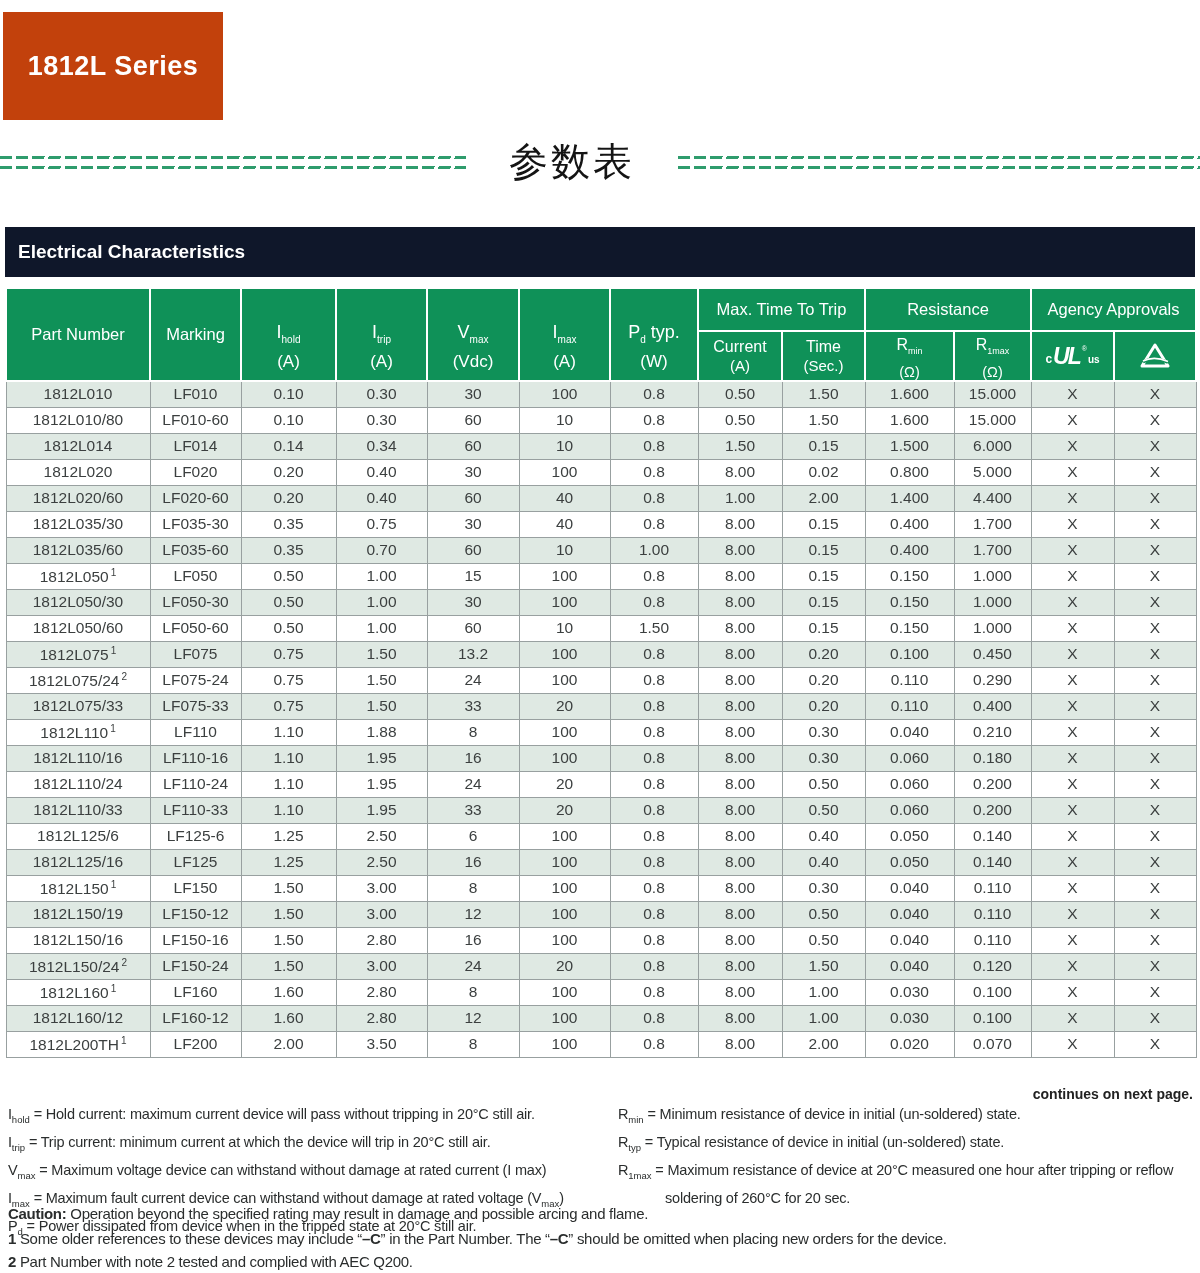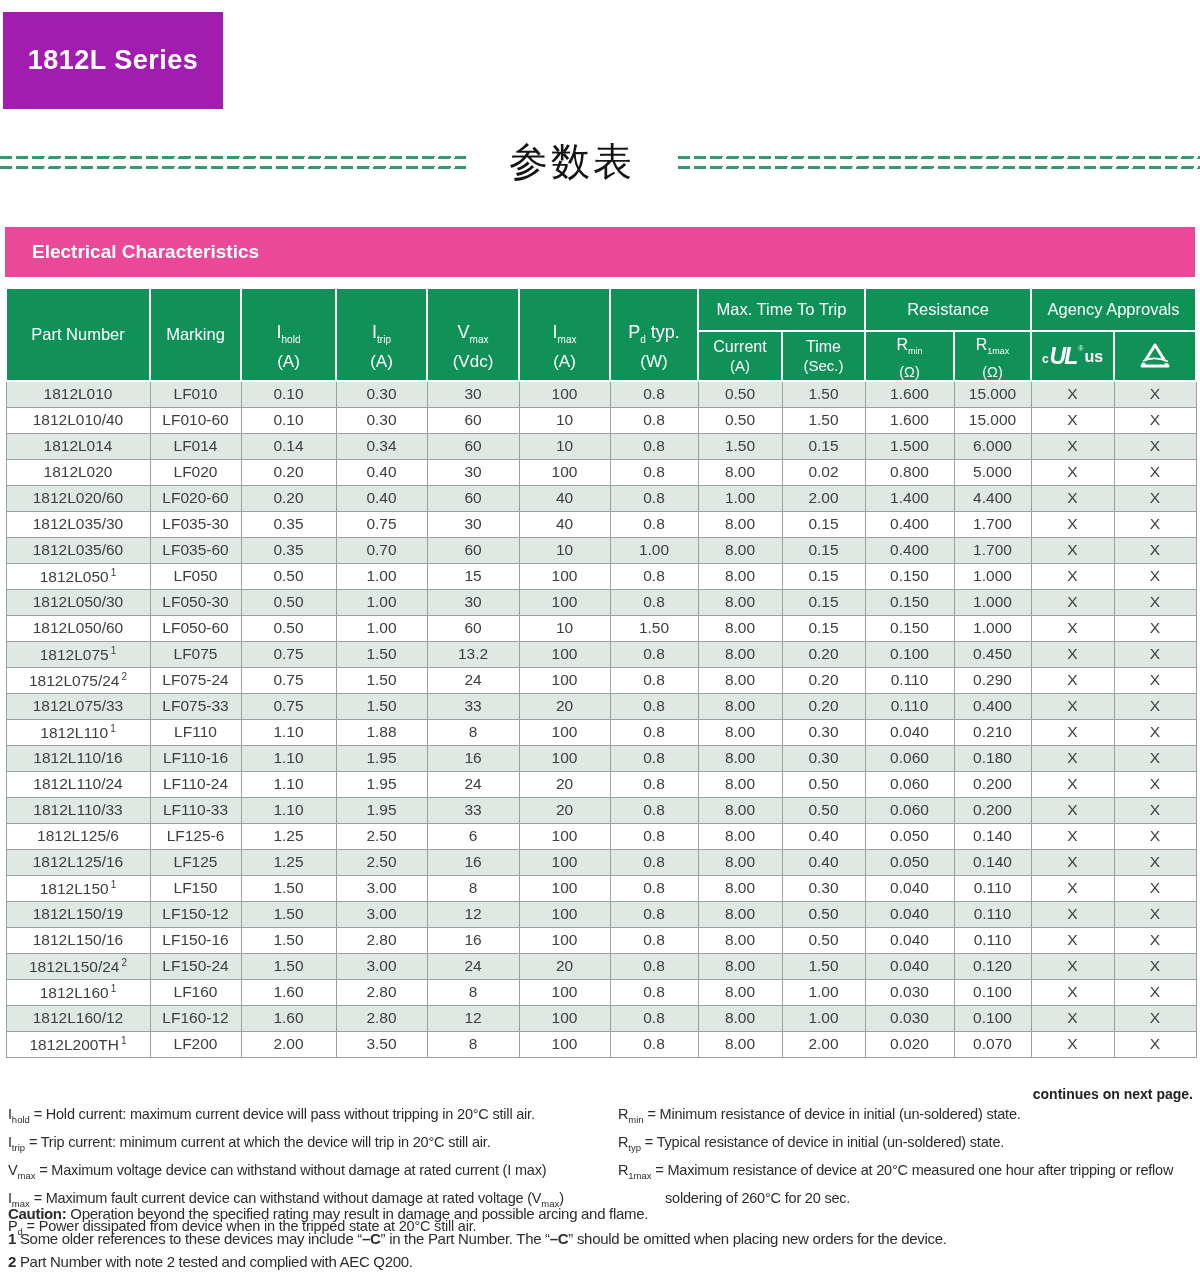--- a/index.html
+++ b/index.html
@@ -3,22 +3,22 @@
 <meta charset="utf-8">
 <style>
   * { margin:0; padding:0; box-sizing:border-box; }
   html,body { background:#ffffff; }
   body {
     width:1200px; height:1273px; position:relative; overflow:hidden;
     font-family:"Liberation Sans","DejaVu Sans",sans-serif; color:#3b3f3f;
   }
   
   .badge {
-    position:absolute; left:3px; top:12px; width:220px; height:97px;
-    background:#a21caf; color:#fff; display:flex; align-items:center; justify-content:center;
+    position:absolute; left:3px; top:12px; width:220px; height:108px;
+    background:#c2410c; color:#fff; display:flex; align-items:center; justify-content:center;
     font-size:27px; font-weight:bold; letter-spacing:0.5px;
   }
   
   .title-row {
     position:absolute; left:0; top:138px; width:1200px; height:48px;
     display:flex; align-items:center;
   }
   .dash {
     height:13px;
     background-image:
@@ -30,22 +30,22 @@
   }
   .dash-left { width:466px; }
   .dash-right { flex:1; }
   .page-title {
     font-family:"DejaVu Serif","Liberation Serif",serif;
     font-size:39px; color:#141414; margin:0 43px; white-space:nowrap; letter-spacing:3px;
   }
   
   .section-bar {
     position:absolute; left:5px; top:227px; width:1190px; height:50px;
-    background:#ec4899; color:#fff; font-size:19px; font-weight:bold;
-    line-height:50px; padding-left:27px;
+    background:#0f172a; color:#fff; font-size:19px; font-weight:bold;
+    line-height:50px; padding-left:13px;
   }
   
   .spec-table {
     position:absolute; left:5px; top:287px; width:1190px;
     border-collapse:collapse; table-layout:fixed;
   }
   .spec-table thead th {
     background:#0f9158; color:#fff; font-weight:normal;
     border:2px solid #ffffff; text-align:center; vertical-align:middle; padding:0;
   }
@@ -63,21 +63,21 @@
     border:1px solid #98a0a0; height:26px; text-align:center;
     font-size:15.5px; color:#3b3f3f; padding:0 2px; background:#fff;
   }
   .spec-table tbody tr.shaded td { background:#dfe9e3; }
   .spec-table tbody td sup { font-size:10px; margin-left:2px; }
   
   .ullogo { display:inline-flex; align-items:flex-end; color:#fff; line-height:1; }
   .ul-c { font-size:12px; font-weight:bold; margin-right:1px; padding-bottom:3px; }
   .ul-m { font-size:23px; font-weight:800; letter-spacing:-2px; font-style:italic; }
   .ul-reg { font-size:7px; align-self:flex-start; margin-left:2px; }
-  .ul-us { font-size:16px; font-weight:bold; margin-left:1px; padding-bottom:3px; }
+  .ul-us { font-size:10px; font-weight:bold; margin-left:1px; padding-bottom:3px; }
   .tuvsvg { display:block; margin:0 auto; }
   
   .continues {
     position:absolute; right:7px; top:1086px; font-size:14px; font-weight:bold; color:#222;
   }
   
   .fn-col { position:absolute; top:1103px; font-size:14.5px; line-height:22px; color:#2a2d2d; letter-spacing:-0.2px; }
   .fn-left { left:8px; width:605px; }
   .fn-right { left:618px; width:578px; }
   .fn-line sub { font-size:9.5px; letter-spacing:0; }
@@ -203,21 +203,21 @@
         <td>100</td>
         <td>0.8</td>
         <td>0.50</td>
         <td>1.50</td>
         <td>1.600</td>
         <td>15.000</td>
         <td>X</td>
         <td>X</td>
       </tr>
       <tr>
-        <td>1812L010/40</td>
+        <td>1812L010/80</td>
         <td>LF010-60</td>
         <td>0.10</td>
         <td>0.30</td>
         <td>60</td>
         <td>10</td>
         <td>0.8</td>
         <td>0.50</td>
         <td>1.50</td>
         <td>1.600</td>
         <td>15.000</td>

